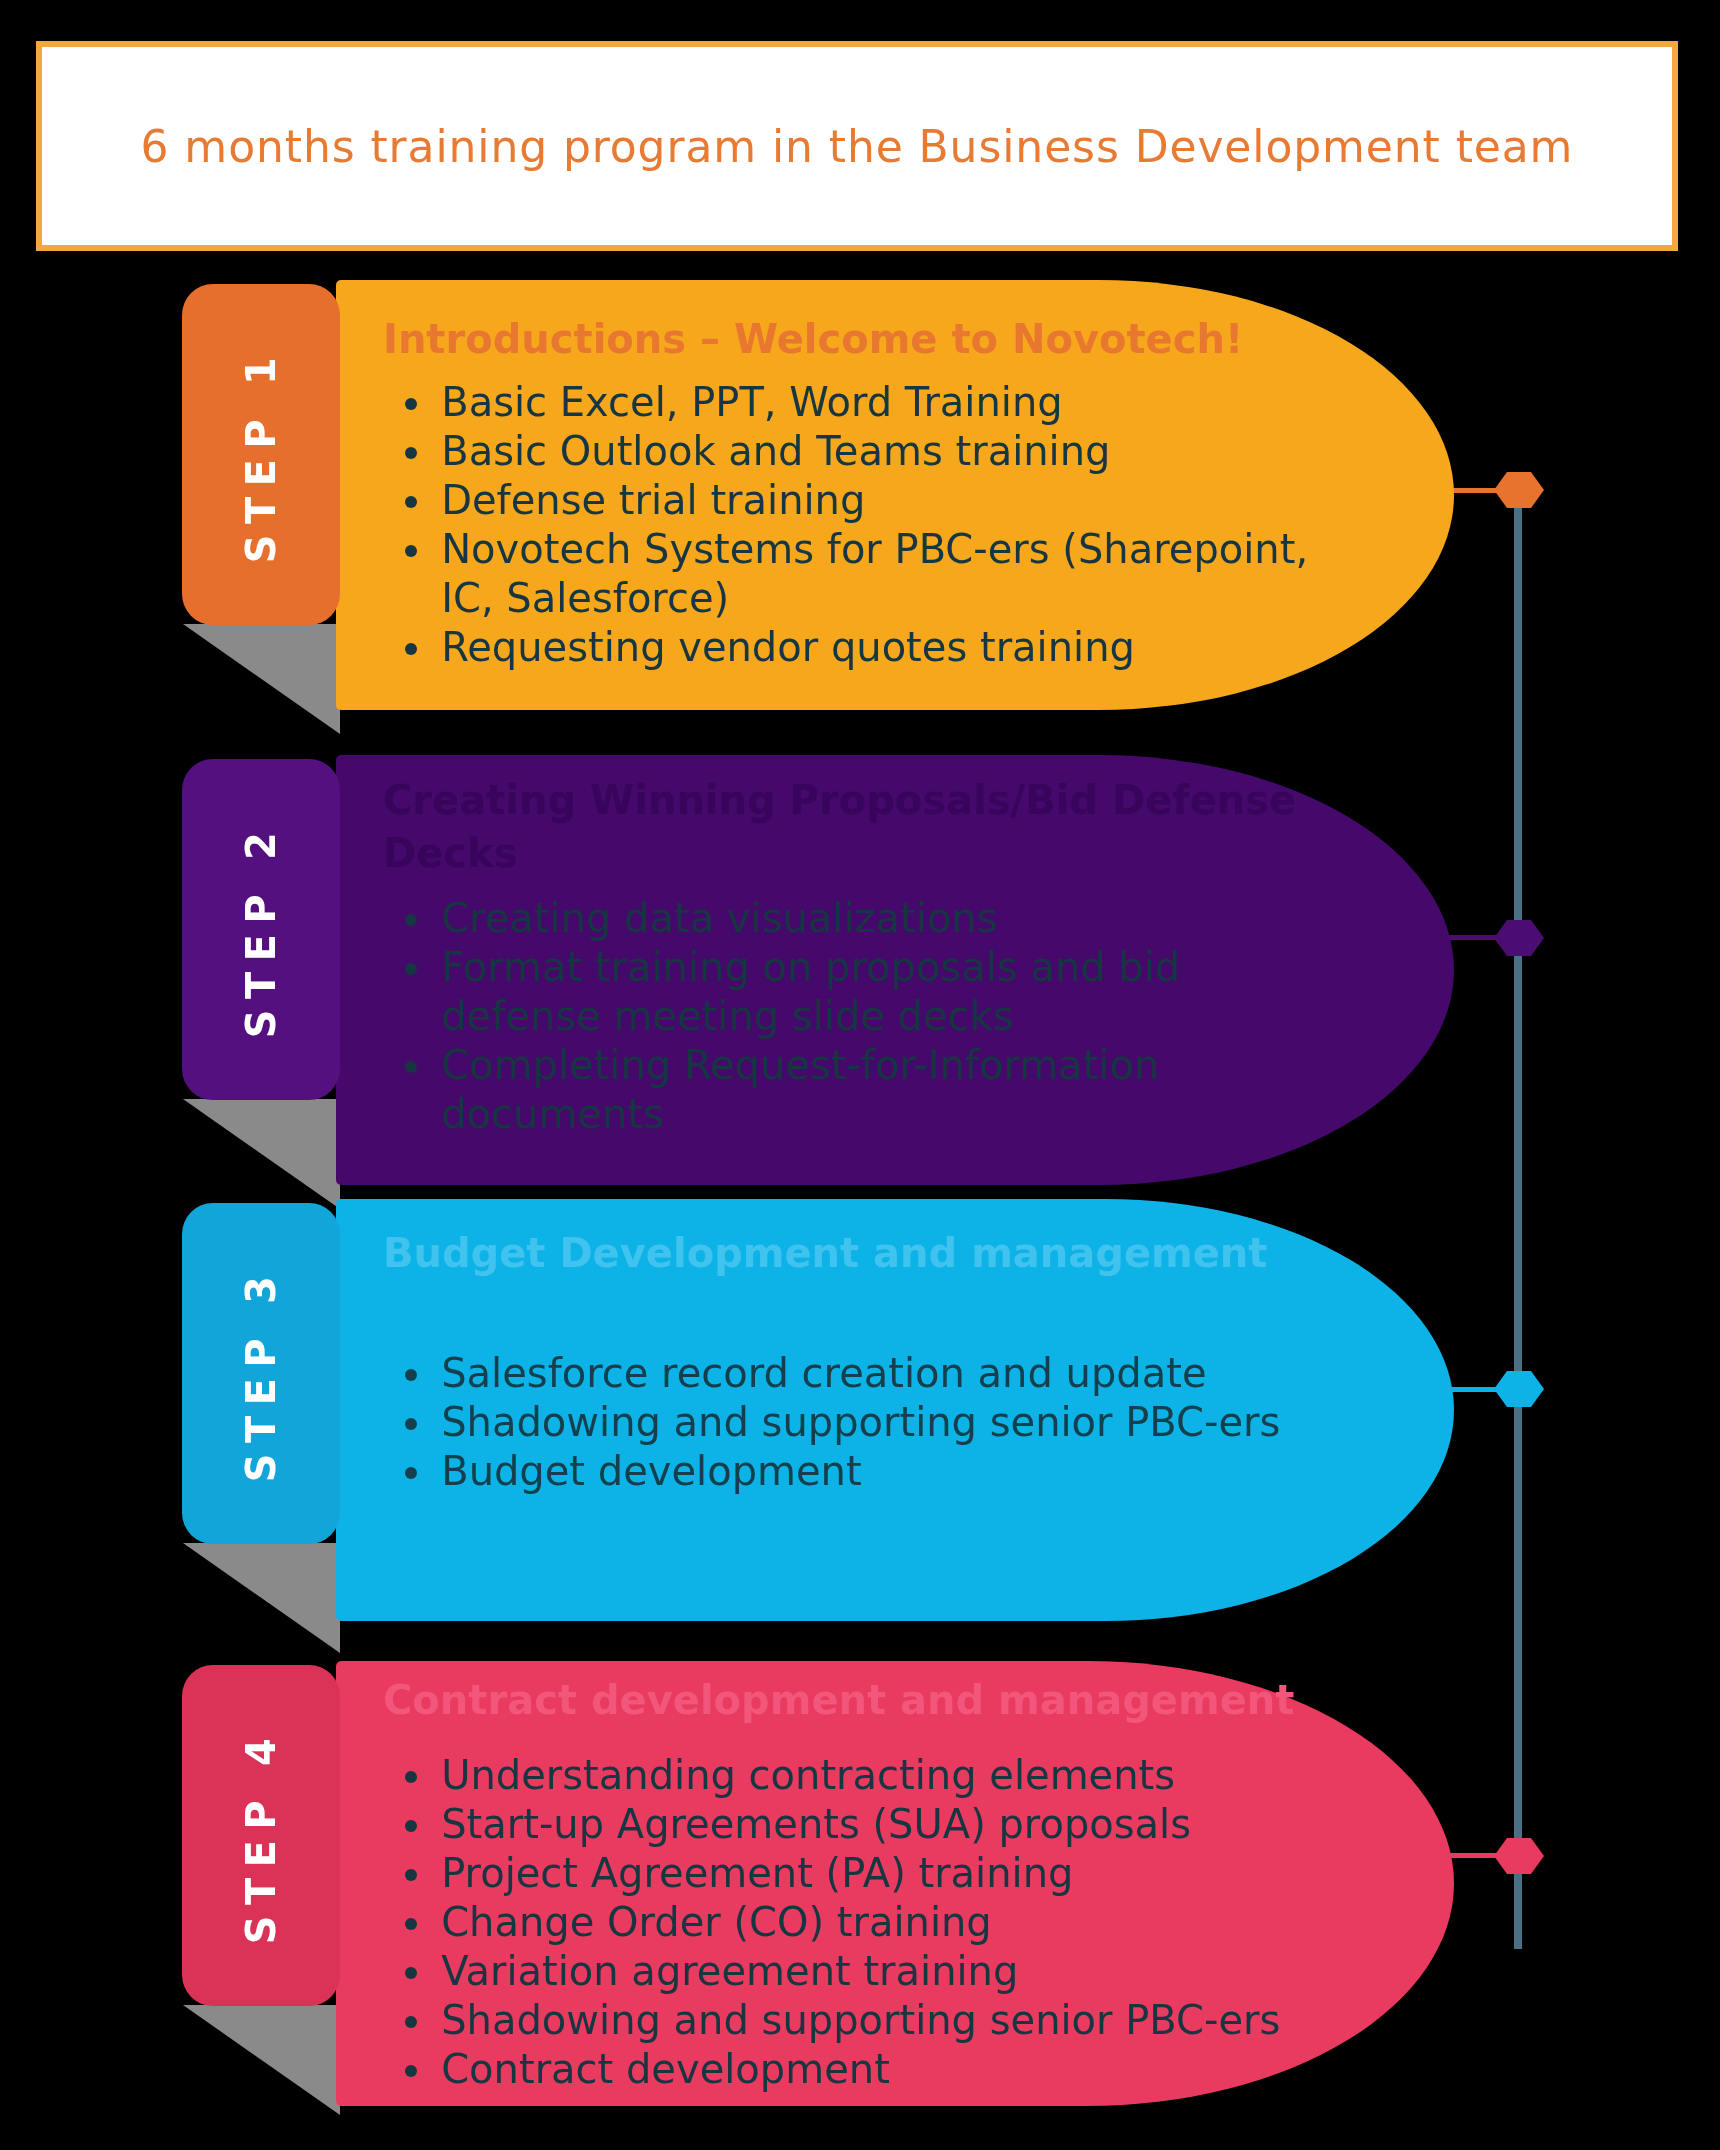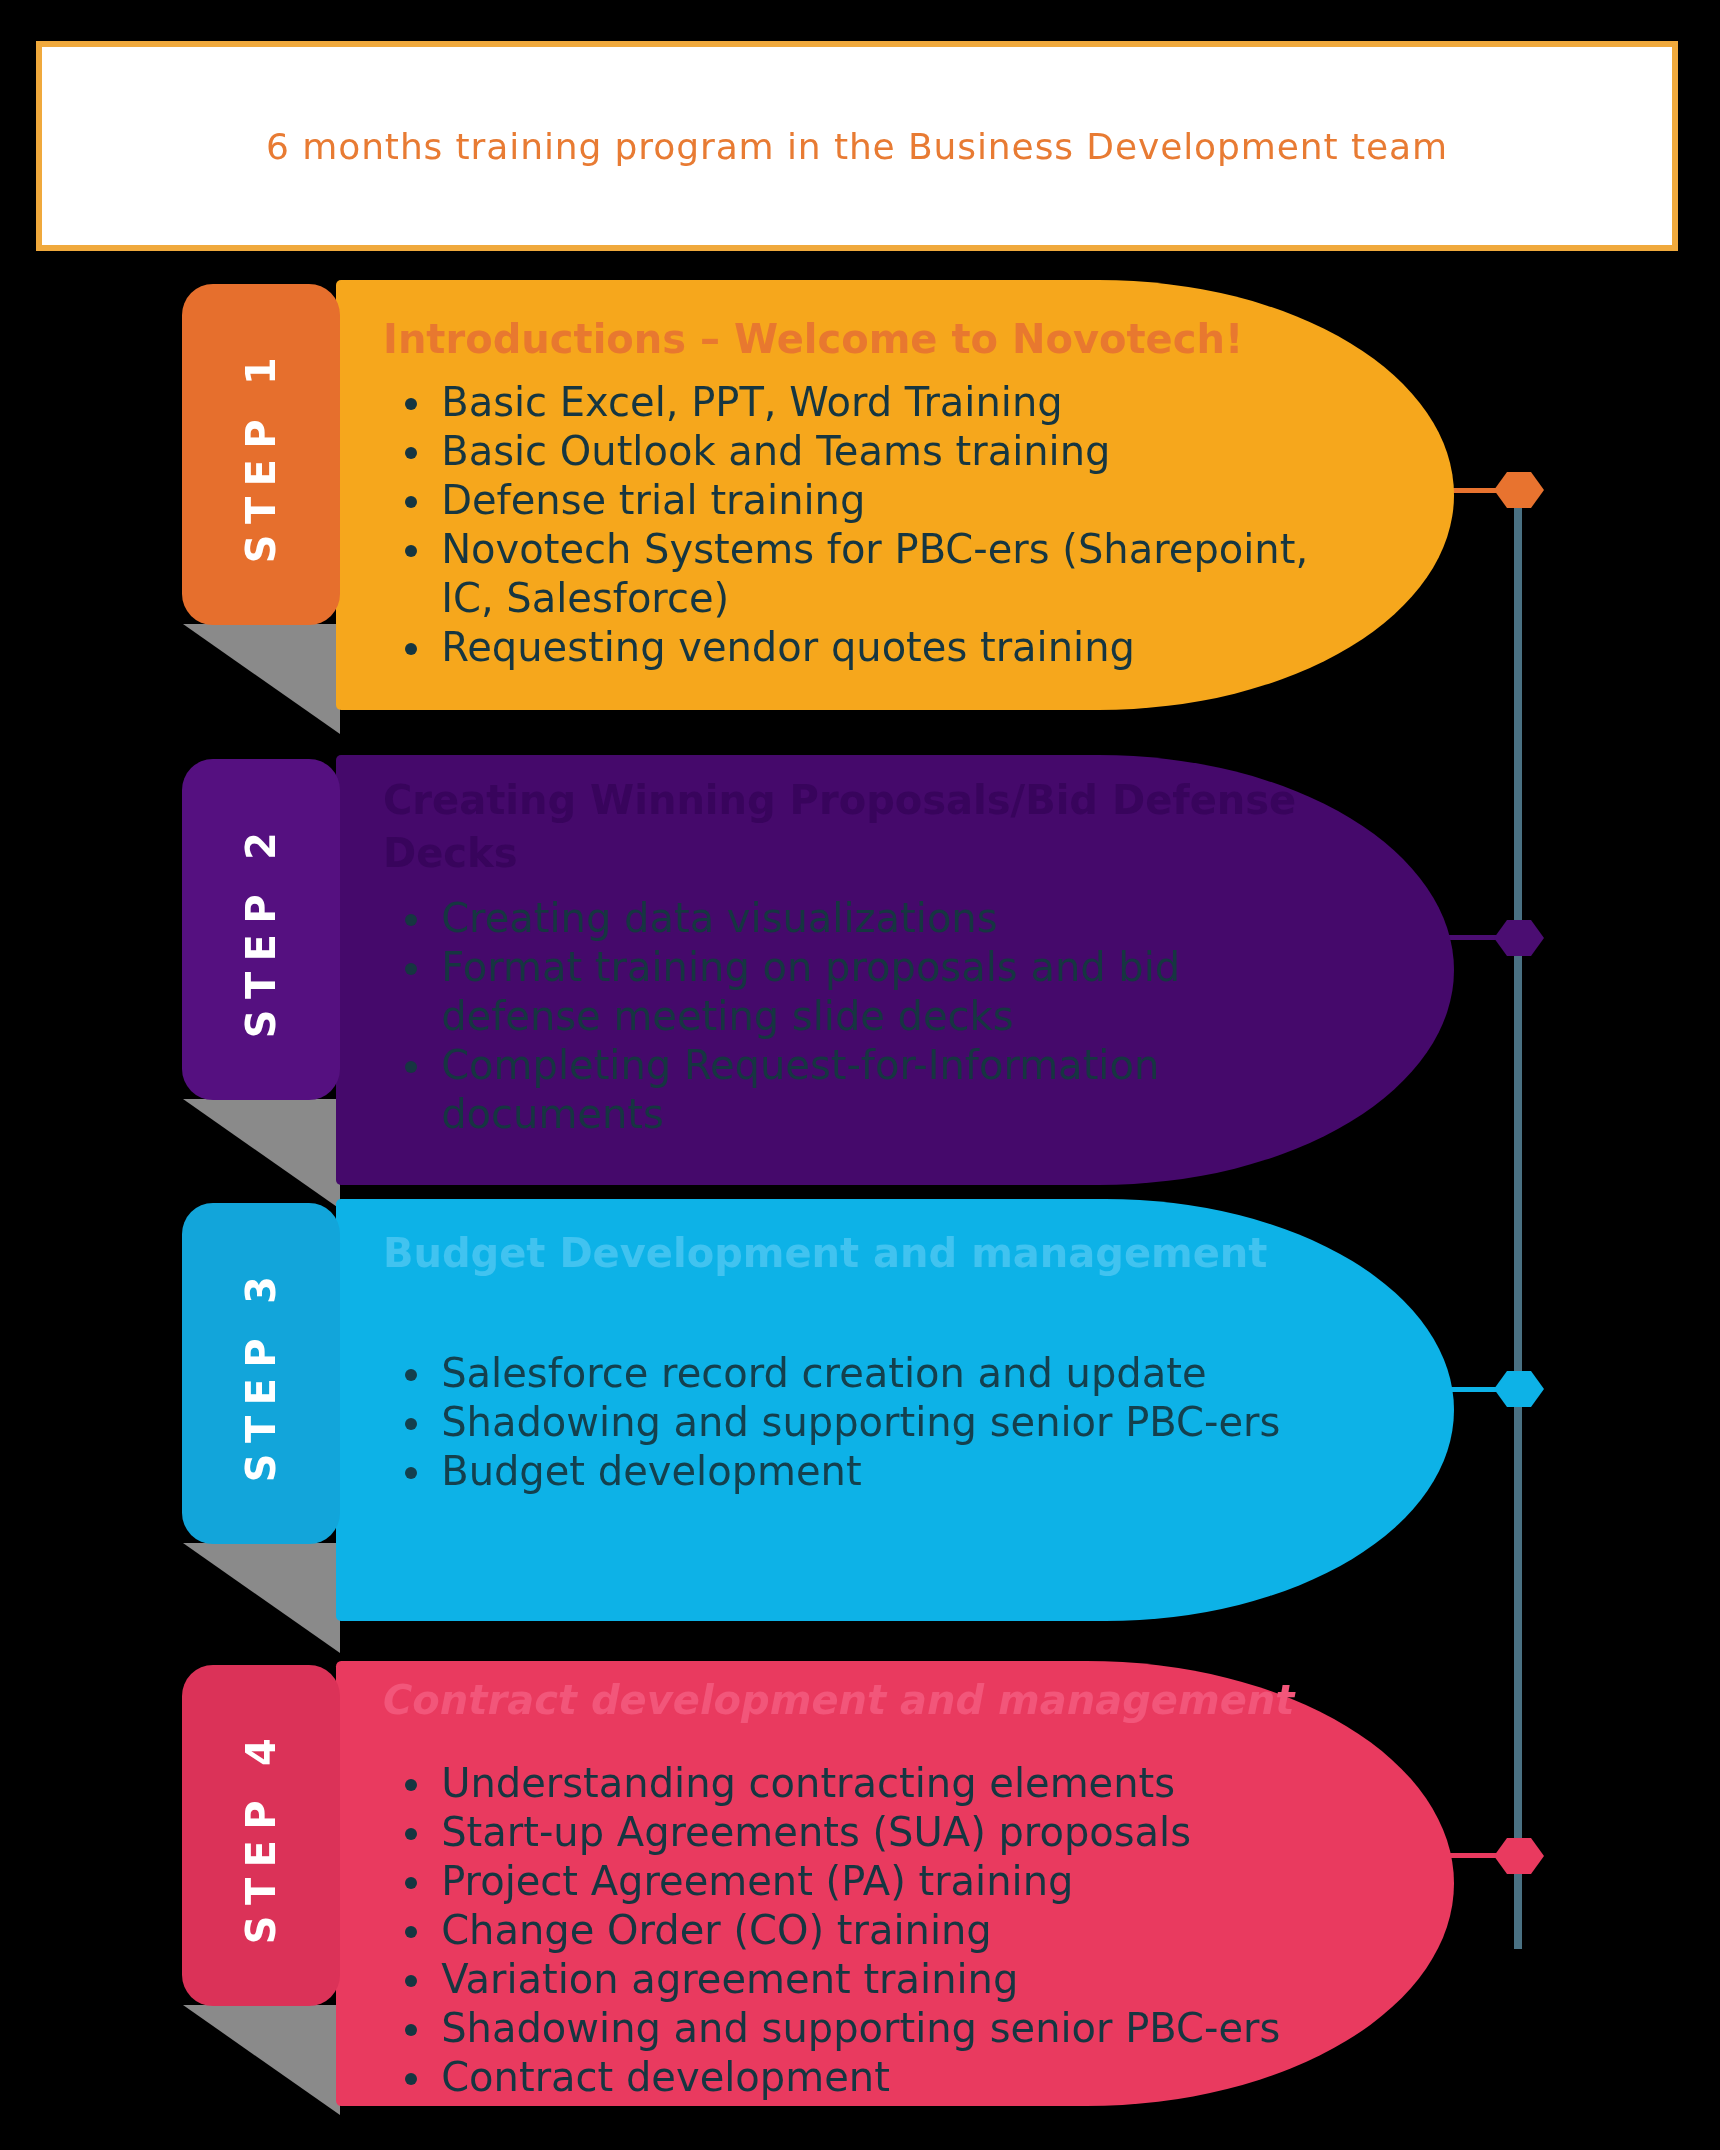--- a/index.html
+++ b/index.html
@@ -12,21 +12,21 @@
   .canvas { position: absolute; inset: 0; }
 
   
   .title-box {
     position: absolute; left: 36px; top: 41px; width: 1630px; height: 198px;
     background: #ffffff; border: 6px solid var(--title-border, #F0A93C);
     display: flex; flex-direction: column; align-items: center; justify-content: center;
   }
   .title-line {
     color: var(--title-text, #E87B33);
-    font-size: 36px; line-height: 65px; letter-spacing: 0.9px; white-space: nowrap;
+    font-size: 44px; line-height: 65px; letter-spacing: 0.9px; white-space: nowrap;
   }
 
   
   .row { position: absolute; left: 0; width: 1557px; }
   .card {
     position: absolute; left: 336px; top: 0; width: 1118px;
     background: var(--card, #ccc);
     border-radius: 5.2px 370px 370px 5.2px / 5.2px 224px 224px 5.2px;
     z-index: 2;
     box-sizing: border-box;
@@ -136,21 +136,21 @@
     </div>
     <div class="tab" style="top:4.3px;">
       <div class="tab-label">STEP 3</div>
     </div>
   </div>
 
   <div class="row" style="top: 1661px; height: 445px; --tab: #DB3258; --card: #E93A5F; --heading: #F2567A; --bullet-text: #163641; --marker: #E93A5F;">
     <div class="wedge" style="top:344px;"></div>
     <div class="card" style="height:445px;">
       <div class="card-content" style="padding-top:13px;">
-        <div class="card-heading" style="margin-bottom:32px;font-style:italic;">Contract development and management</div>
+        <div class="card-heading" style="margin-bottom:24px;">Contract development and management</div>
         <ul class="bullets">
             <li>Understanding contracting elements</li>
             <li>Start-up Agreements (SUA) proposals</li>
             <li>Project Agreement (PA) training</li>
             <li>Change Order (CO) training</li>
             <li>Variation agreement training</li>
             <li>Shadowing and supporting senior PBC-ers</li>
             <li>Contract development</li>
           </ul>
       </div>

